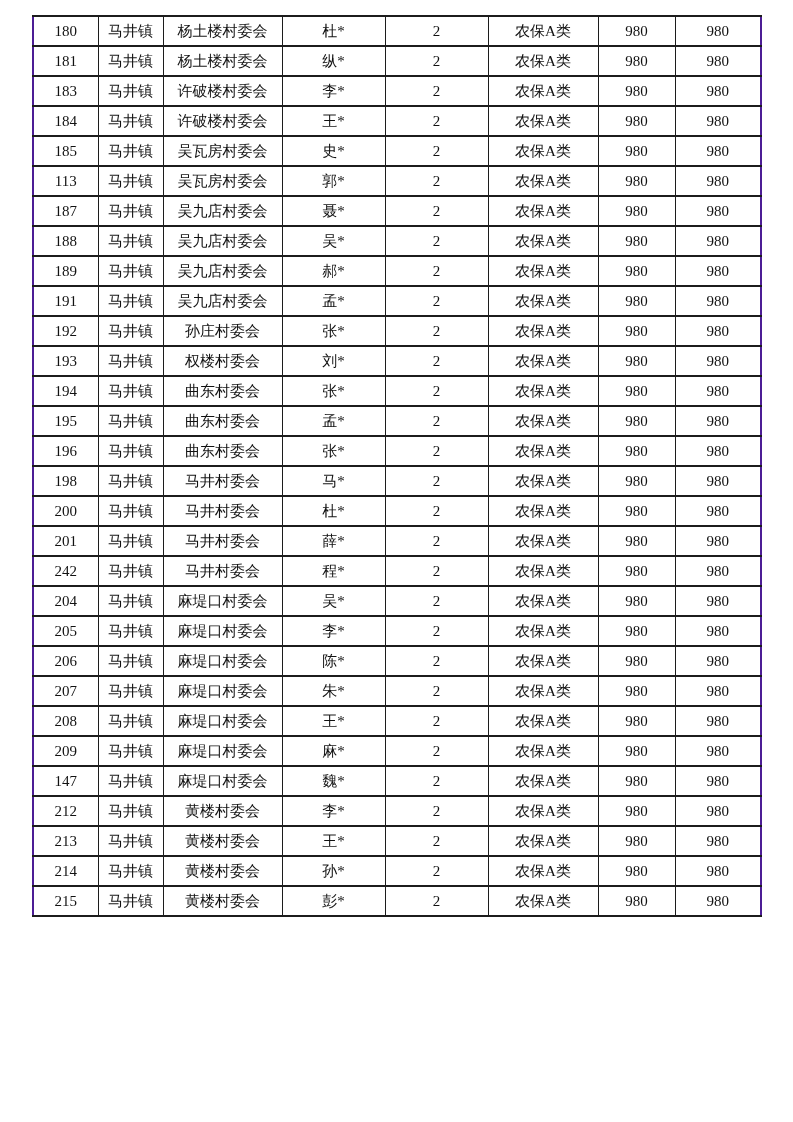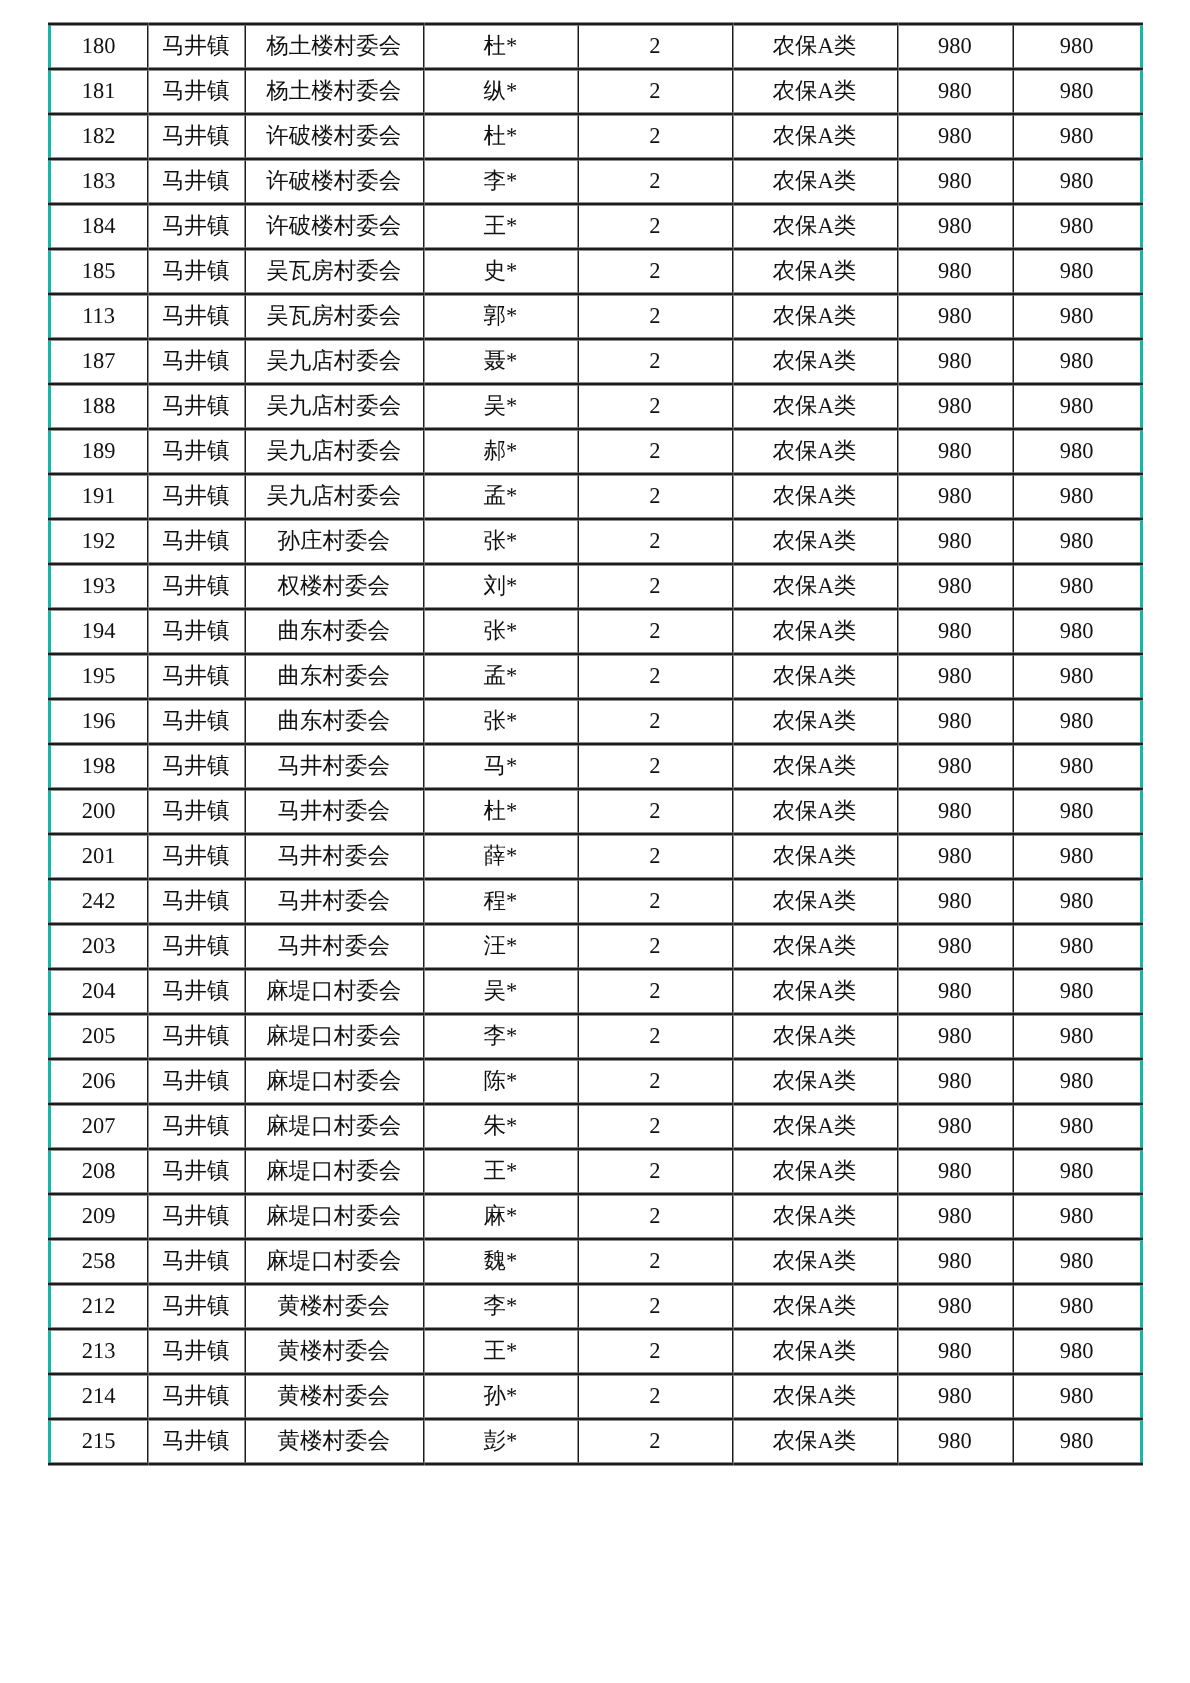--- a/index.html
+++ b/index.html
@@ -21,21 +21,21 @@
     height: 1122px;
     background: #ffffff;
   }
   table.roster {
     position: absolute;
     left: 32px;
     top: 15px;
     width: 728px;
     border-collapse: collapse;
     table-layout: fixed;
-    border: 2px solid #14b8a6;
+    border: 2px solid #4c1d95;
   }
   table.roster td {
     border: solid #1c1c1c;
     border-width: 2px 1px;
     height: 28px;
     padding: 0;
     text-align: center;
     vertical-align: middle;
     font-size: 15px;
     line-height: 28px;
@@ -83,30 +83,20 @@
           <td>181</td>
           <td>马井镇</td>
           <td>杨土楼村委会</td>
           <td>纵*</td>
           <td>2</td>
           <td>农保A类</td>
           <td>980</td>
           <td>980</td>
         </tr>
         <tr>
-          <td>182</td>
-          <td>马井镇</td>
-          <td>许破楼村委会</td>
-          <td>杜*</td>
-          <td>2</td>
-          <td>农保A类</td>
-          <td>980</td>
-          <td>980</td>
-        </tr>
-        <tr>
           <td>183</td>
           <td>马井镇</td>
           <td>许破楼村委会</td>
           <td>李*</td>
           <td>2</td>
           <td>农保A类</td>
           <td>980</td>
           <td>980</td>
         </tr>
         <tr>
@@ -263,30 +253,20 @@
           <td>242</td>
           <td>马井镇</td>
           <td>马井村委会</td>
           <td>程*</td>
           <td>2</td>
           <td>农保A类</td>
           <td>980</td>
           <td>980</td>
         </tr>
         <tr>
-          <td>203</td>
-          <td>马井镇</td>
-          <td>马井村委会</td>
-          <td>汪*</td>
-          <td>2</td>
-          <td>农保A类</td>
-          <td>980</td>
-          <td>980</td>
-        </tr>
-        <tr>
           <td>204</td>
           <td>马井镇</td>
           <td>麻堤口村委会</td>
           <td>吴*</td>
           <td>2</td>
           <td>农保A类</td>
           <td>980</td>
           <td>980</td>
         </tr>
         <tr>
@@ -333,21 +313,21 @@
           <td>209</td>
           <td>马井镇</td>
           <td>麻堤口村委会</td>
           <td>麻*</td>
           <td>2</td>
           <td>农保A类</td>
           <td>980</td>
           <td>980</td>
         </tr>
         <tr>
-          <td>258</td>
+          <td>147</td>
           <td>马井镇</td>
           <td>麻堤口村委会</td>
           <td>魏*</td>
           <td>2</td>
           <td>农保A类</td>
           <td>980</td>
           <td>980</td>
         </tr>
         <tr>
           <td>212</td>

